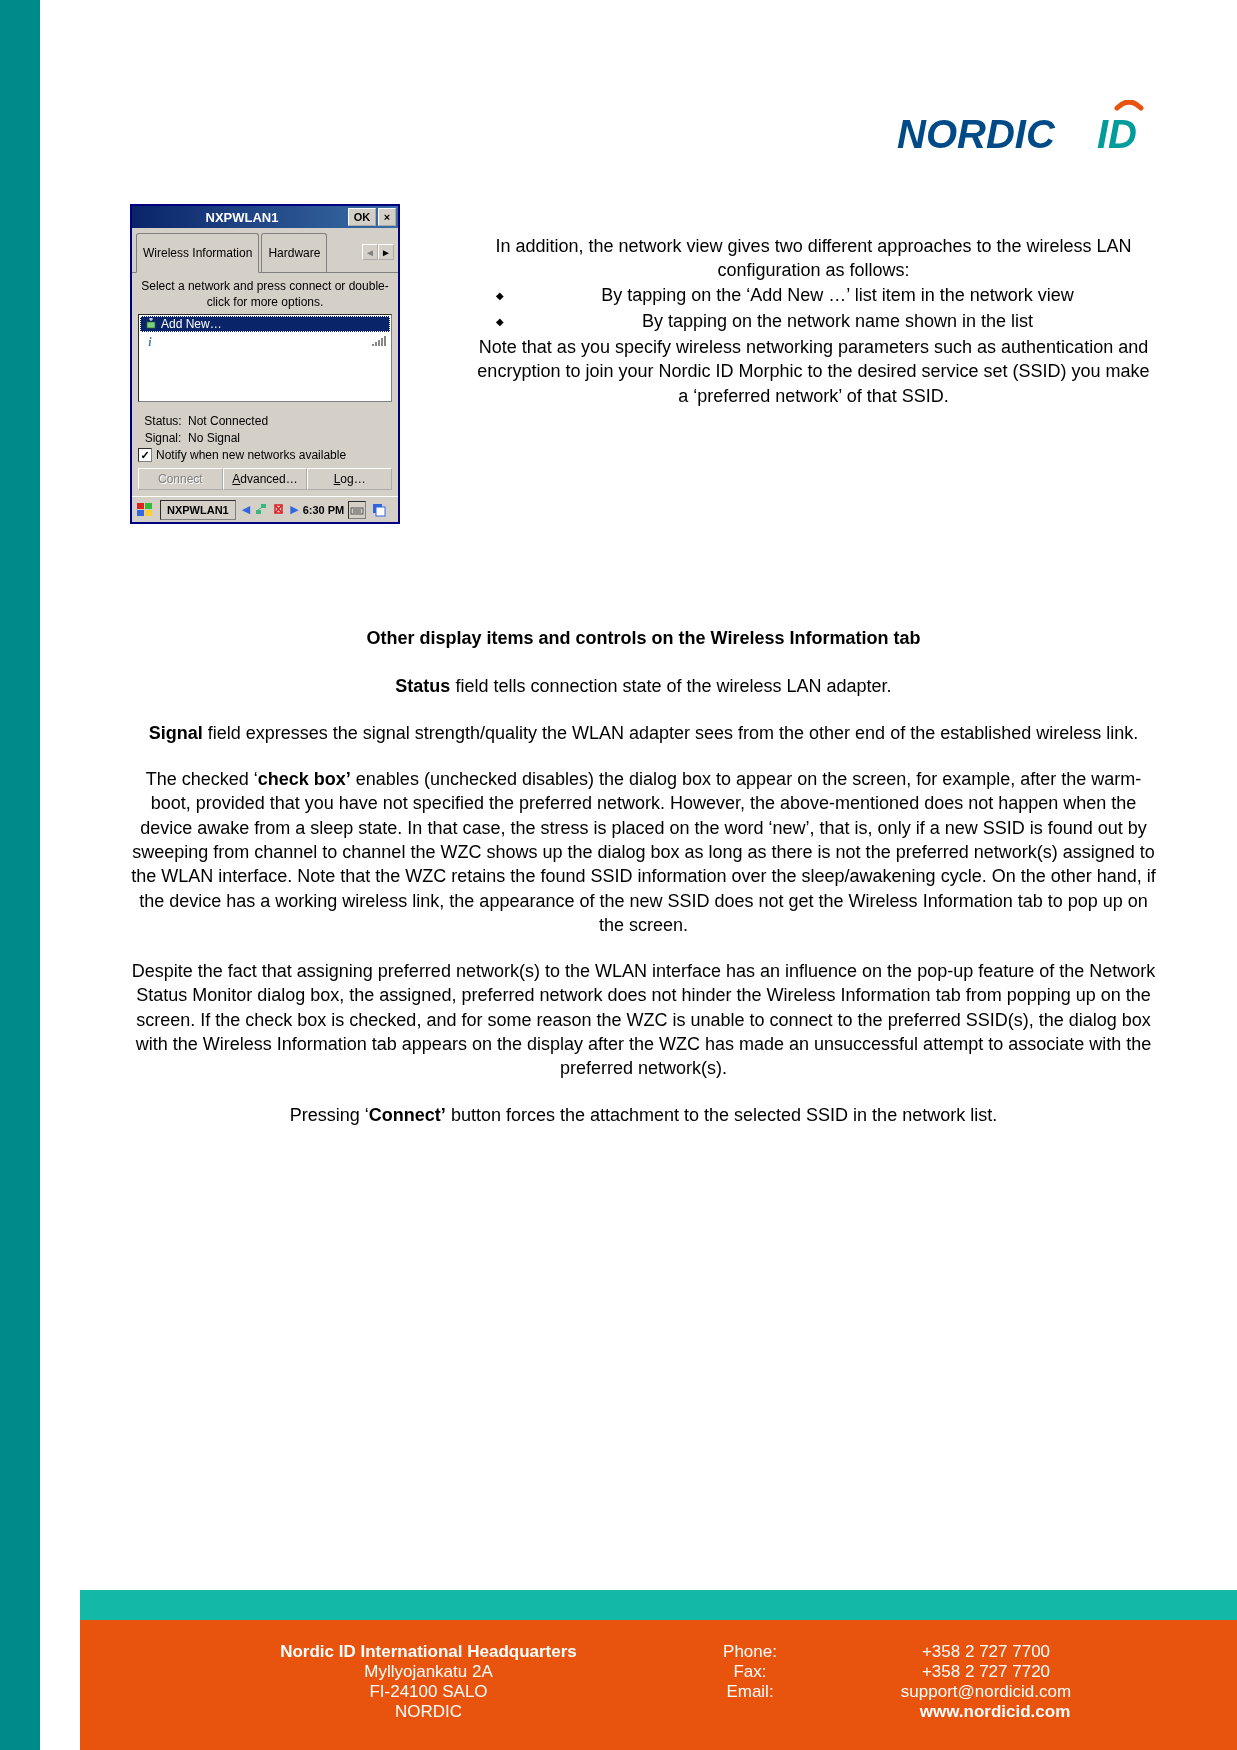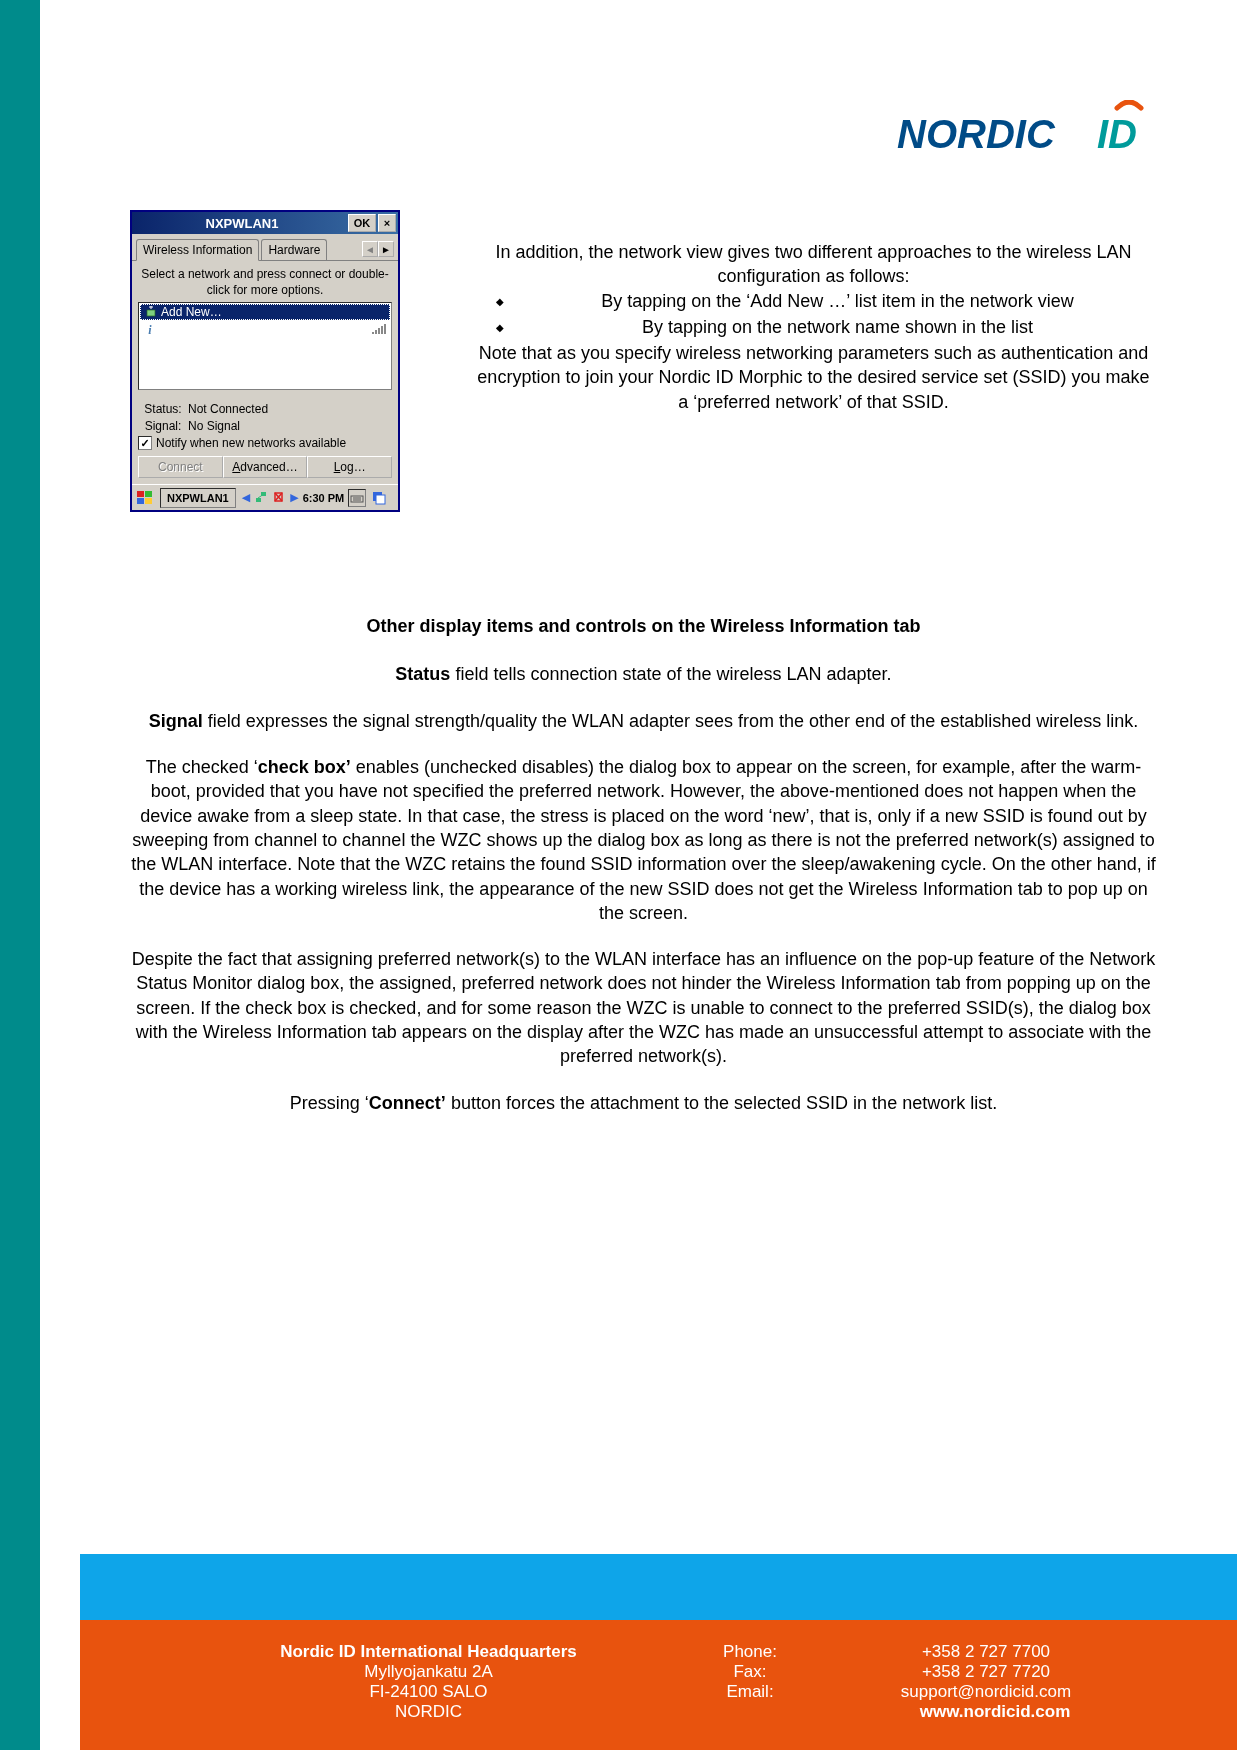--- a/index.html
+++ b/index.html
@@ -25,21 +25,21 @@
   }
   .logo {
     position: absolute;
     top: 100px;
     right: 80px;
     width: 260px;
   }
   .logo svg { display: block; }
   .content-area {
     position: absolute;
-    top: 210px;
+    top: 204px;
     left: 90px;
     right: 80px;
   }
   .top-row {
     display: flex;
     gap: 70px;
     align-items: flex-start;
   }
   
   .wince {
@@ -77,21 +77,21 @@
     display: flex;
     align-items: center;
     padding: 4px 4px 0 4px;
     background: #d4d0c8;
     border-bottom: 1px solid #808080;
   }
   .wince-tab {
     border: 1px solid #808080;
     border-bottom: none;
     background: #d4d0c8;
-    padding: 3px 6px;
+    padding: 12px 6px;
     margin-right: 2px;
     font-size: 12px;
     border-top-left-radius: 3px;
     border-top-right-radius: 3px;
   }
   .wince-tab.active {
     background: #d4d0c8;
     position: relative;
     top: 1px;
     border-bottom: 1px solid #d4d0c8;
@@ -232,22 +232,22 @@
   .body-text .sect-h { font-weight: bold; margin-bottom: 24px; }
   .body-text p { margin-bottom: 22px; }
   .body-text .b { font-weight: bold; }
 
   
   .footer {
     position: absolute;
     bottom: 0;
     left: 40px;
     right: 0;
-    height: 196px;
-    background: #0ea5e9;
+    height: 160px;
+    background: #14b8a6;
   }
   .footer-orange {
     position: absolute;
     bottom: 0;
     left: 0;
     right: 0;
     height: 130px;
     background: #e8530e;
     display: flex;
     padding: 22px 80px 0 92px;

